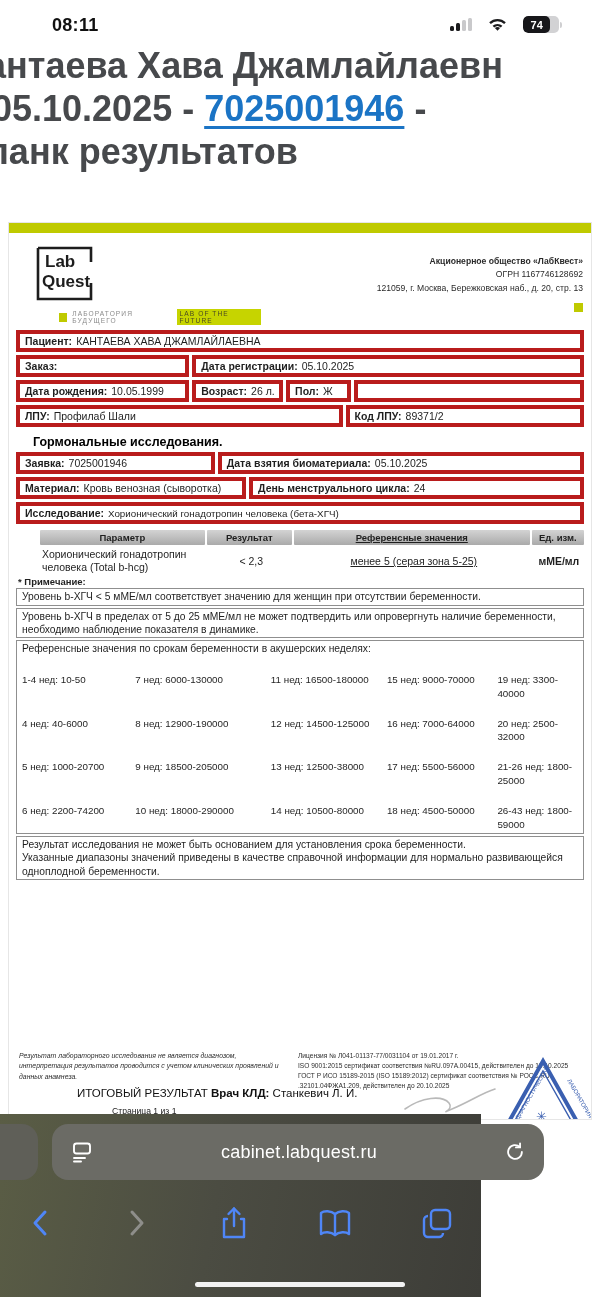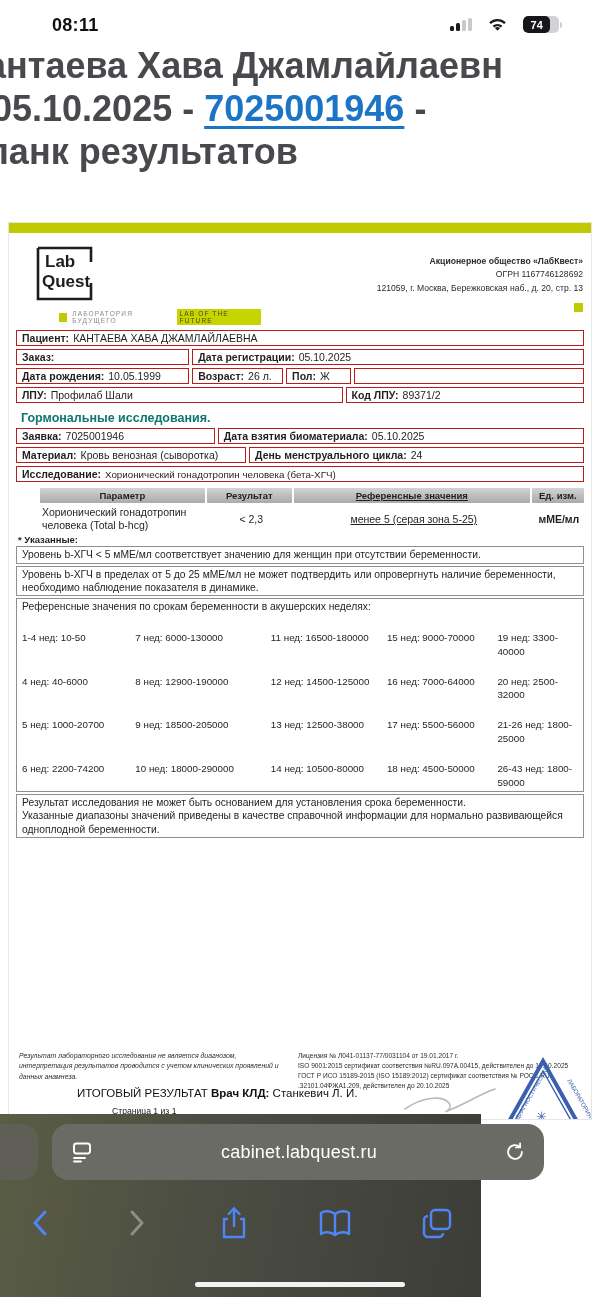--- a/index.html
+++ b/index.html
@@ -41,26 +41,26 @@
   .tagline{display:flex;align-items:center;gap:5px;margin:4px 0 0 28px;}
   .mini-sq{width:9px;height:9px;background:#bfca00;display:inline-block;}
   .tag-ru{font-size:6.6px;color:#8a8a8a;letter-spacing:1.1px;}
   .tag-en{font-size:6.6px;color:#4b4b22;letter-spacing:1.1px;background:#c6d400;padding:1px 3px;}
   .company{text-align:right;font-size:8.6px;line-height:1.55;color:#2b2b2b;padding-top:12px;}
   .company .c-name{font-weight:bold;}
   .company .sq-holder{margin-top:8px;}
 
   
   .box-row{display:flex;gap:3px;margin:3px 7px 0 7px;}
-  .box{border:1px solid #b91c1c;padding:1px 5px;background:#fff;box-sizing:border-box;
+  .box{border:4px solid #b91c1c;padding:1px 5px;background:#fff;box-sizing:border-box;
     min-height:16px;display:flex;align-items:center;gap:4px;white-space:nowrap;overflow:hidden;}
   .box b{font-weight:bold;}
   .grow{flex:1 1 auto;}
 
-  .section-title{font-weight:bold;font-size:12.5px;margin:8px 0 3px 12px;color:#0f766e;}
+  .section-title{font-weight:bold;font-size:12.5px;margin:8px 0 3px 24px;color:#000000;}
 
   
   .res-head{display:flex;gap:2px;margin:6px 7px 0 7px;}
   .res-head .hc{background:linear-gradient(#d3d3d3,#aaaaaa);font-weight:bold;font-size:9.5px;
     text-align:center;padding:2px 0;border-radius:1px;}
   .res-body{display:flex;gap:2px;margin:3px 7px 2px 7px;align-items:center;}
   .res-body .bc{font-size:10.5px;text-align:center;}
   .c1{flex:0 0 29%;margin-left:24px;} .c2{flex:0 0 15%;} .c3{flex:0 0 41.5%;text-decoration:underline;} .c4{flex:1 1 auto;font-weight:bold;}
   .res-body .c1{text-align:left;padding-left:2px;line-height:1.25;}
 
@@ -225,21 +225,21 @@
     <div class="hc c3">Референсные значения</div>
     <div class="hc c4">Ед. изм.</div>
   </div>
   <div class="res-body">
     <div class="bc c1">Хорионический гонадотропин человека (Total b-hcg)</div>
     <div class="bc c2">&lt; 2,3</div>
     <div class="bc c3">менее 5 (серая зона 5-25)</div>
     <div class="bc c4">мМЕ/мл</div>
   </div>
 
-  <div class="note-label">* Указанные:</div>
+  <div class="note-label">* Примечание:</div>
   <div class="note-box">Уровень b-ХГЧ &lt; 5 мМЕ/мл соответствует значению для женщин при отсутствии беременности.</div>
   <div class="note-box">Уровень b-ХГЧ в пределах от 5 до 25 мМЕ/мл не может подтвердить или опровергнуть наличие беременности, необходимо наблюдение показателя в динамике.</div>
 
   <div class="note-box">
     <div>Референсные значения по срокам беременности в акушерских неделях:</div>
     <div class="ref-grid">
       <span>1-4 нед: 10-50</span>
         <span>7 нед: 6000-130000</span>
         <span>11 нед: 16500-180000</span>
         <span>15 нед: 9000-70000</span>

